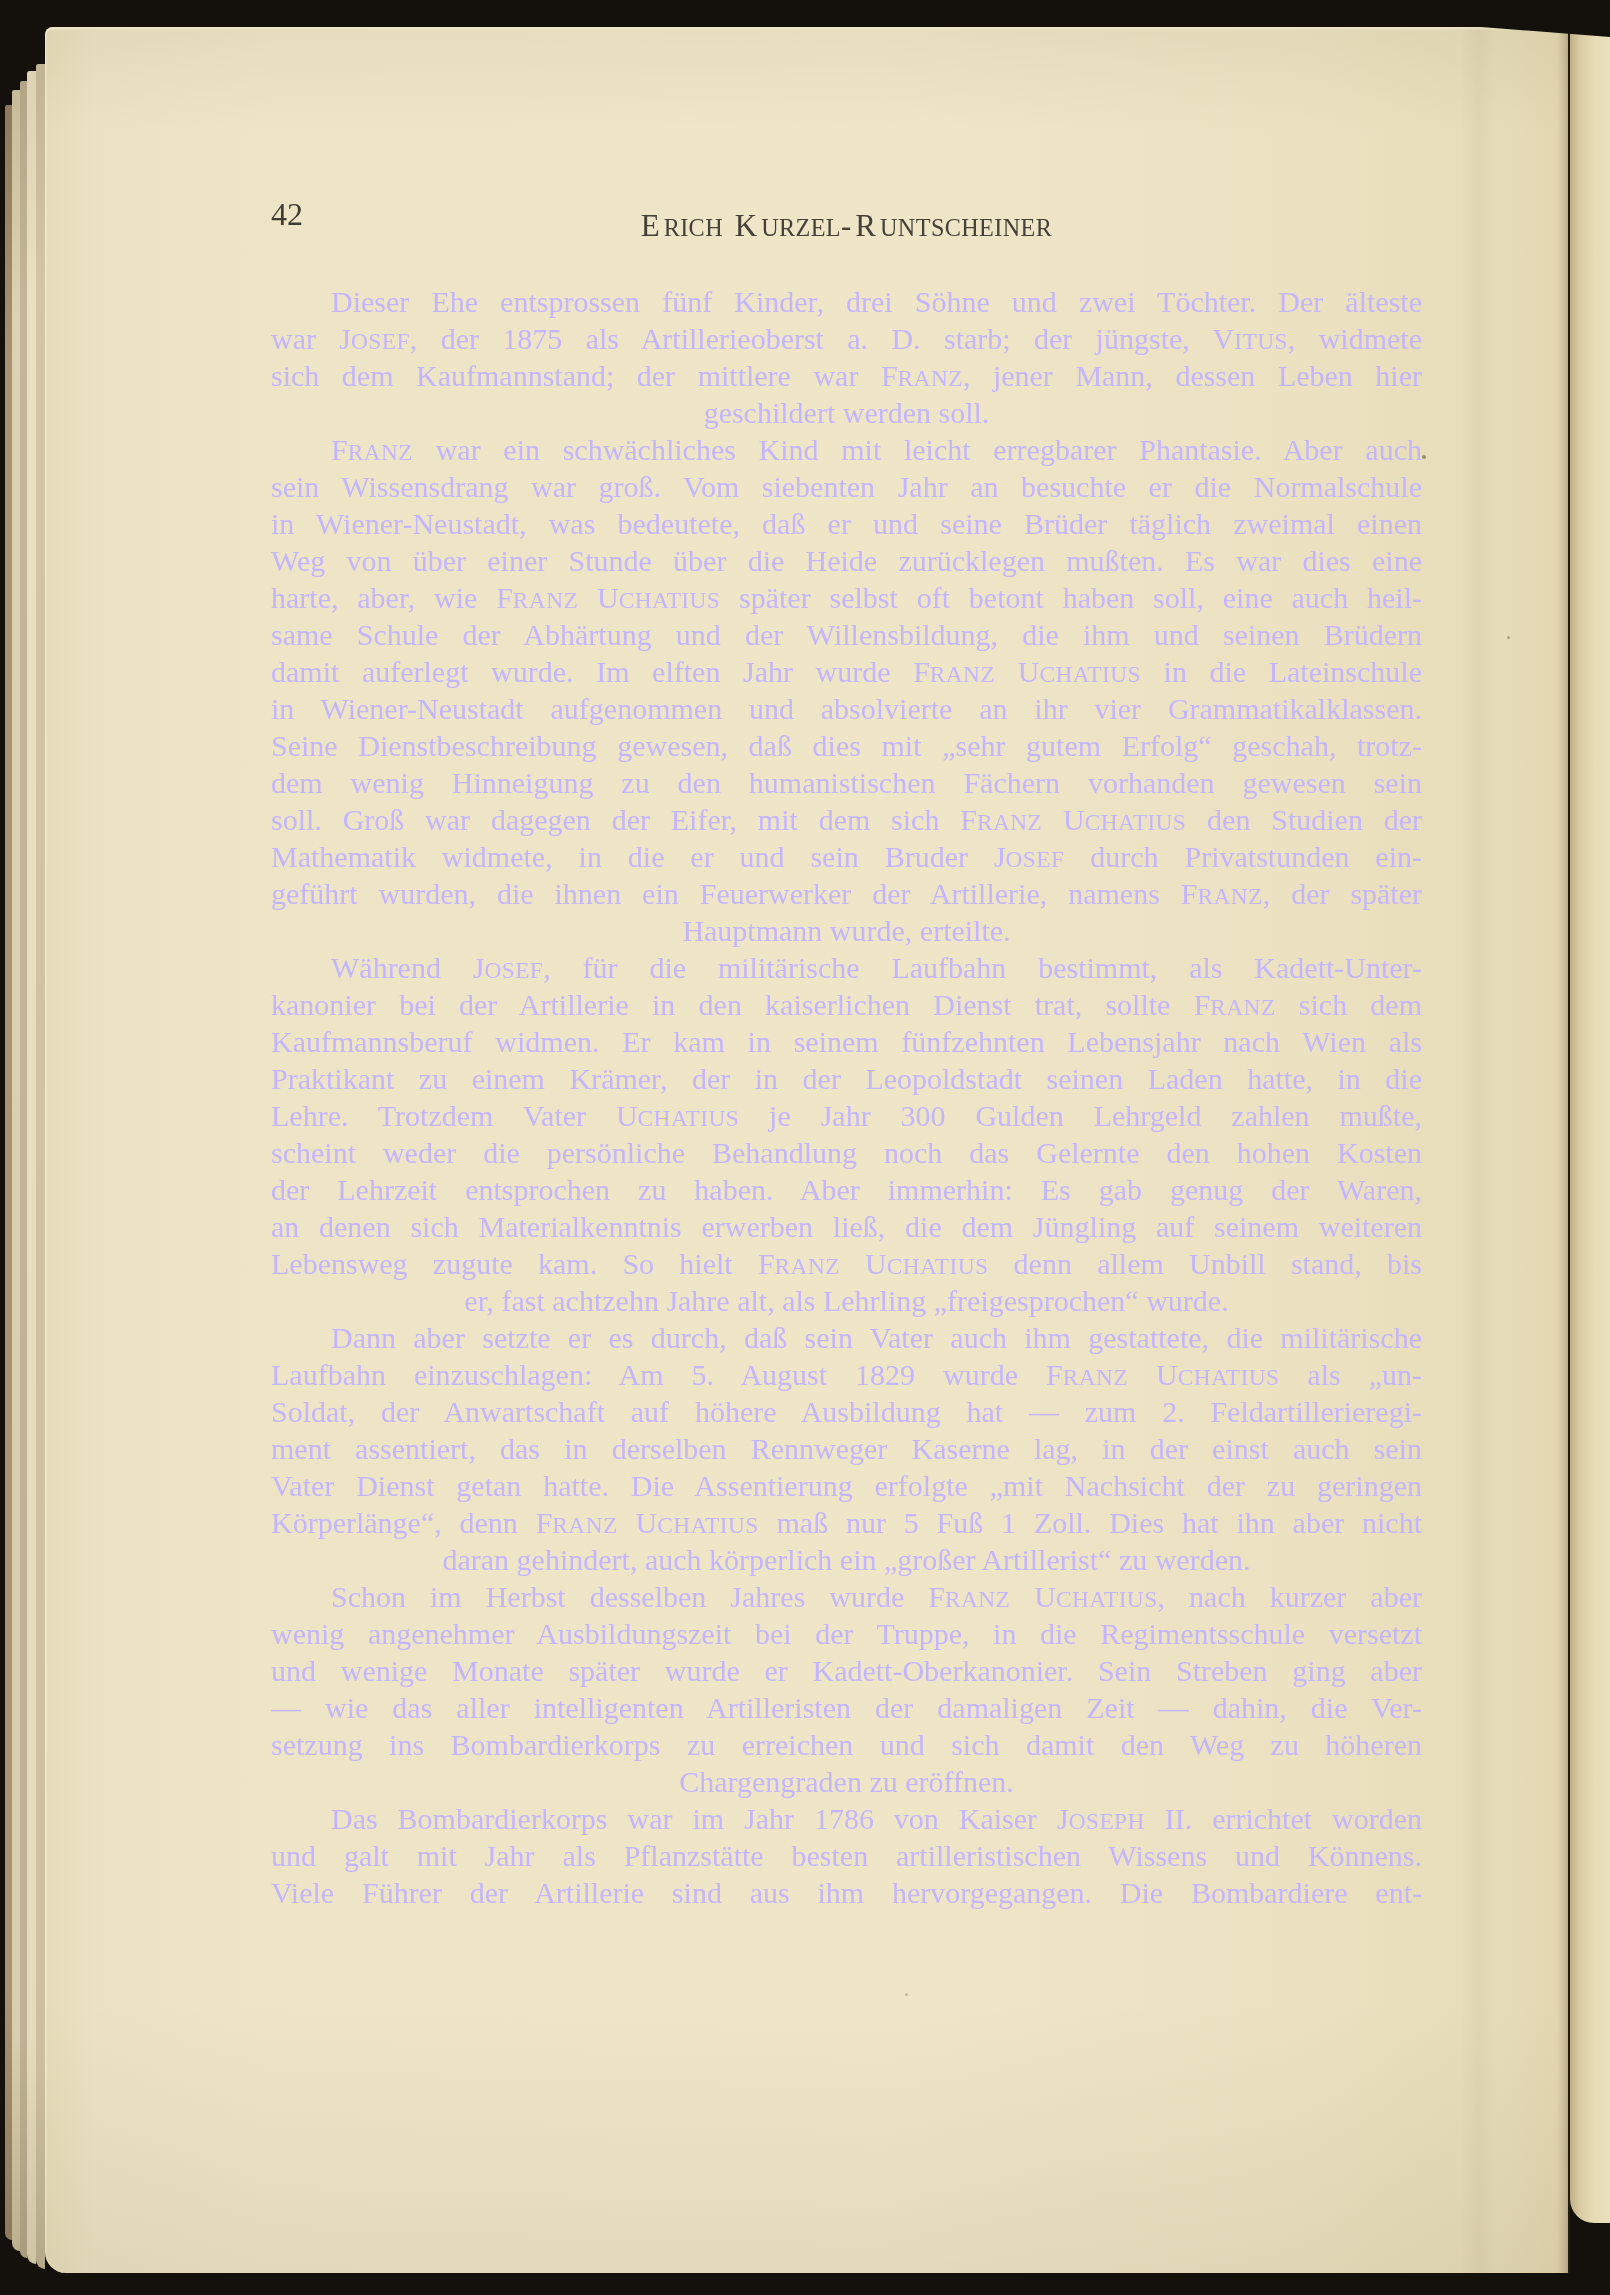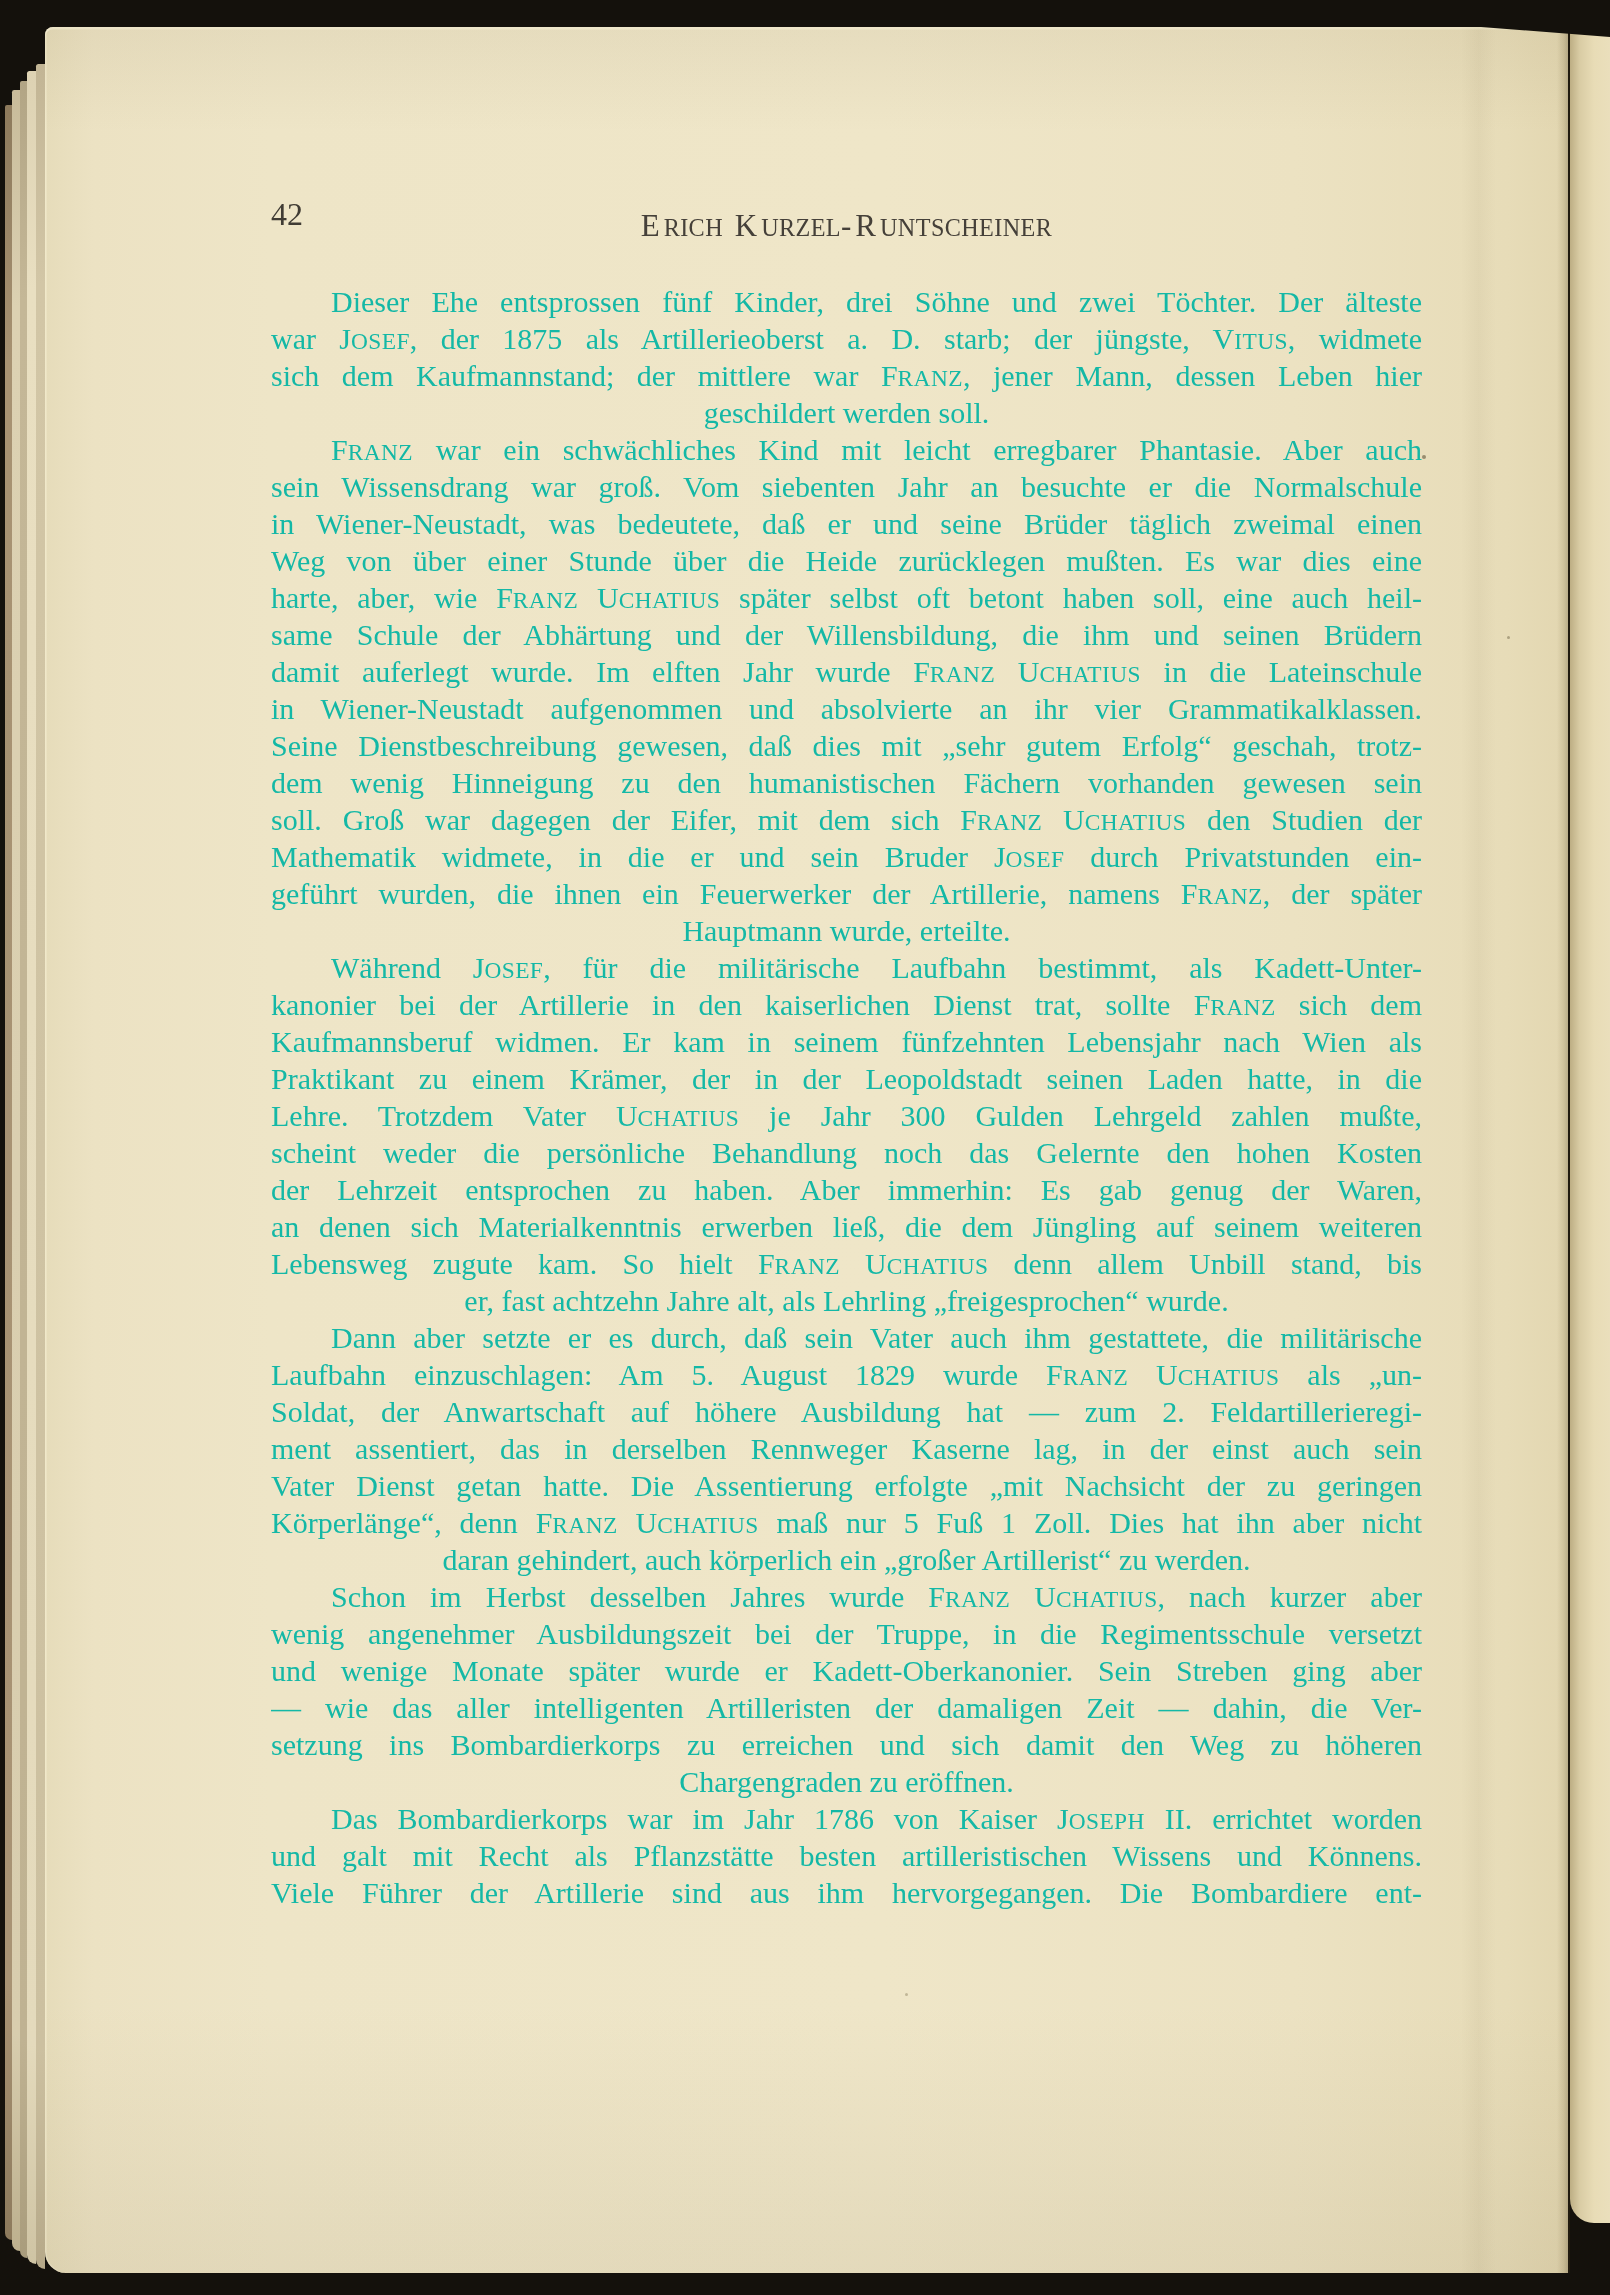--- a/index.html
+++ b/index.html
@@ -42,21 +42,21 @@
   .speck{position:absolute;border-radius:50%;}
   .speck-1{left:1422px;top:455px;width:4px;height:4px;background:rgba(85,75,48,.55);}
   .speck-2{left:1507px;top:636px;width:3.2px;height:3.2px;background:rgba(85,75,48,.4);}
   .speck-3{left:905px;top:1993px;width:3.2px;height:3.2px;background:rgba(110,95,60,.35);}
 
   
   .page-number{position:absolute;left:271px;top:196px;font-size:32px;color:#403c34;}
   .running-header{position:absolute;left:271px;top:208px;width:1151px;text-align:center;
     font-size:31px;letter-spacing:4px;color:#454039;white-space:nowrap;}
   .article{position:absolute;left:271px;top:283px;width:1151px;
-    font-size:30px;line-height:37px;color:#14b8a6;}
+    font-size:30px;line-height:37px;color:#c4b5fd;}
   .paragraph{margin:0;}
   .line{height:37px;overflow:hidden;}
   .just{text-align:justify;}
   .just::after{content:"";display:inline-block;width:100%;height:0;}
   .plain{text-align:center;}
   .indent{text-indent:60px;}
   .sc{font-size:.78em;letter-spacing:0.4px;}
 </style>
 </head>
 <body>
@@ -127,17 +127,17 @@
     <div class="paragraph">
       <div class="line just indent">Schon im Herbst desselben Jahres wurde F<span class="sc">RANZ</span> U<span class="sc">CHATIUS</span>, nach kurzer aber</div>
       <div class="line just">wenig angenehmer Ausbildungszeit bei der Truppe, in die Regimentsschule versetzt</div>
       <div class="line just">und wenige Monate später wurde er Kadett-Oberkanonier. Sein Streben ging aber</div>
       <div class="line just">— wie das aller intelligenten Artilleristen der damaligen Zeit — dahin, die Ver-</div>
       <div class="line just">setzung ins Bombardierkorps zu erreichen und sich damit den Weg zu höheren</div>
       <div class="line plain">Chargengraden zu eröffnen.</div>
     </div>
     <div class="paragraph">
       <div class="line just indent">Das Bombardierkorps war im Jahr 1786 von Kaiser J<span class="sc">OSEPH</span> II. errichtet worden</div>
-      <div class="line just">und galt mit Recht als Pflanzstätte besten artilleristischen Wissens und Könnens.</div>
+      <div class="line just">und galt mit Jahr als Pflanzstätte besten artilleristischen Wissens und Könnens.</div>
       <div class="line just">Viele Führer der Artillerie sind aus ihm hervorgegangen. Die Bombardiere ent-</div>
     </div>
   </div>
 
 
 </body></html>

